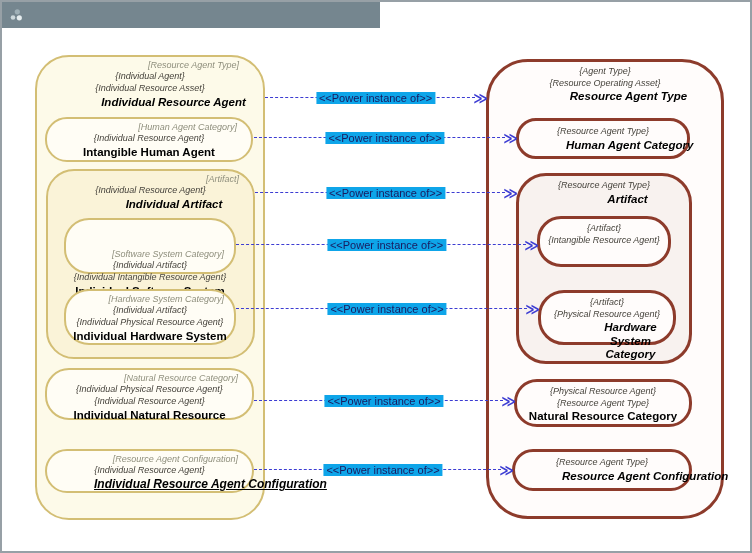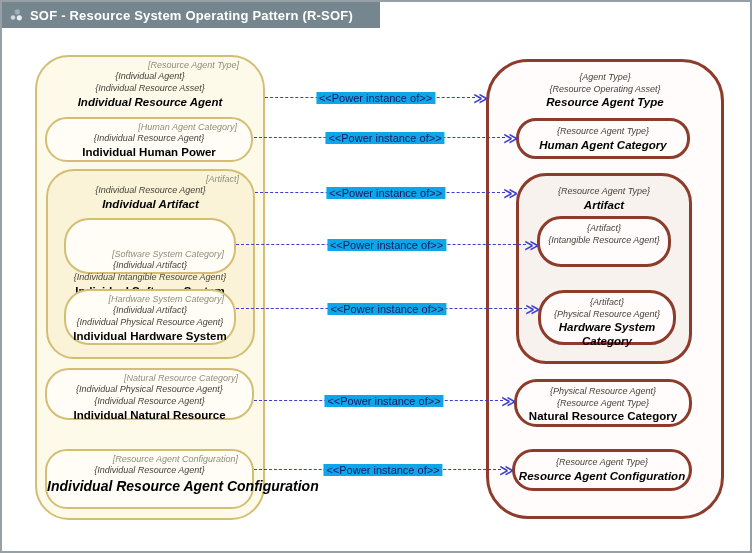--- a/index.html
+++ b/index.html
@@ -26,26 +26,26 @@
   .bg-white{background:#fffcfb;}
   .bg-pink{background:#f8f2ef;}
   .bracket{
     font-size:9px;font-style:italic;color:#8f8f7d;
     text-align:right;padding:3px 14px 0 0;line-height:1.25;white-space:nowrap;
   }
   .stereo{
     font-size:9px;font-style:italic;color:#46433c;
     line-height:1.3;white-space:nowrap;
   }
-  .pad-top{padding-top:10px;}
+  .pad-top{padding-top:4px;}
   .name{
     font-size:11.5px;font-weight:bold;color:#000000;
     line-height:1.15;margin-top:1px;white-space:nowrap;
   }
-  .name.it{font-style:italic;}
+  .name.it{font-style:italic;padding-left:47px;}
   .name.wrap{white-space:normal;}
   
   .arrow{position:absolute;height:16px;}
   .dash{position:absolute;left:0;right:11px;top:7px;border-top:1px dashed #3c3cd2;}
   .head{
     position:absolute;right:-2px;top:50%;transform:translateY(-50%);
     color:#3c3cd2;font-size:14px;font-weight:bold;line-height:1;
     font-family:"DejaVu Sans",sans-serif;
   }
   .alabel{
@@ -60,34 +60,33 @@
 <div class="canvas">
 
   <div class="title-tab">
     <span class="ticon">
       <svg width="15" height="14" viewBox="0 0 15 14">
         <circle cx="4" cy="9.5" r="2.3" fill="#cdd8dc"></circle>
         <circle cx="8.3" cy="3.8" r="2.6" fill="#9fb0b7"></circle>
         <circle cx="10.3" cy="9.8" r="2.6" fill="#e6edef"></circle>
       </svg>
     </span>
-    <span>SOF - Resource System Operating Pattern (R-SOF)</span>
   </div>
 
   <div class="node l-border bg-cream" style="left:33px;top:53px;width:230px;height:465px;border-radius:34px;">
     <div class="bracket" style="padding-right:24px;">[Resource Agent Type]</div>
     <div class="stereo">{Individual Agent}</div>
     <div class="stereo">{Individual Resource Asset}</div>
     <div class="name it">Individual Resource Agent</div>
   </div>
 
   <div class="node l-border bg-paper" style="left:43px;top:115px;width:208px;height:45px;border-radius:22px;">
     <div class="bracket">[Human Agent Category]</div>
     <div class="stereo">{Individual Resource Agent}</div>
-    <div class="name">Individual Human Power</div>
+    <div class="name">Intangible Human Agent</div>
   </div>
 
   <div class="node l-border bg-cream2" style="left:44px;top:167px;width:209px;height:190px;border-radius:28px;">
     <div class="bracket">[Artifact]</div>
     <div class="stereo">{Individual Resource Agent}</div>
     <div class="name it">Individual Artifact</div>
   </div>
 
   <div class="node l-border bg-paper" style="left:62px;top:216px;width:172px;height:56px;border-radius:25px;">
     <div class="bracket" style="padding-right:10px;margin-top:26px;">[Software System Category]</div>
@@ -103,24 +102,24 @@
     <div class="name">Individual Hardware System</div>
   </div>
 
   <div class="node l-border bg-paper" style="left:43px;top:366px;width:209px;height:52px;border-radius:24px;">
     <div class="bracket">[Natural Resource Category]</div>
     <div class="stereo">{Individual Physical Resource Agent}</div>
     <div class="stereo">{Individual Resource Agent}</div>
     <div class="name">Individual Natural Resource</div>
   </div>
 
-  <div class="node l-border bg-paper" style="left:43px;top:447px;width:209px;height:60px;border-radius:22px;">
+  <div class="node l-border bg-paper" style="left:43px;top:447px;width:209px;height:44px;border-radius:22px;">
     <div class="bracket">[Resource Agent Configuration]</div>
     <div class="stereo">{Individual Resource Agent}</div>
-    <div class="name it" style="font-size:14px;">Individual Resource Agent Configuration</div>
+    <div class="name it" style="font-size:12px;text-decoration:underline;">Individual Resource Agent Configuration</div>
   </div>
 
   <div class="node r-border bg-white" style="left:484px;top:57px;width:238px;height:460px;border-radius:42px;">
     <div class="stereo pad-top">{Agent Type}</div>
     <div class="stereo">{Resource Operating Asset}</div>
     <div class="name it">Resource Agent Type</div>
   </div>
 
   <div class="node r-border bg-white" style="left:514px;top:116px;width:174px;height:41px;border-radius:20px;">
     <div class="stereo" style="padding-top:5px;">{Resource Agent Type}</div>

